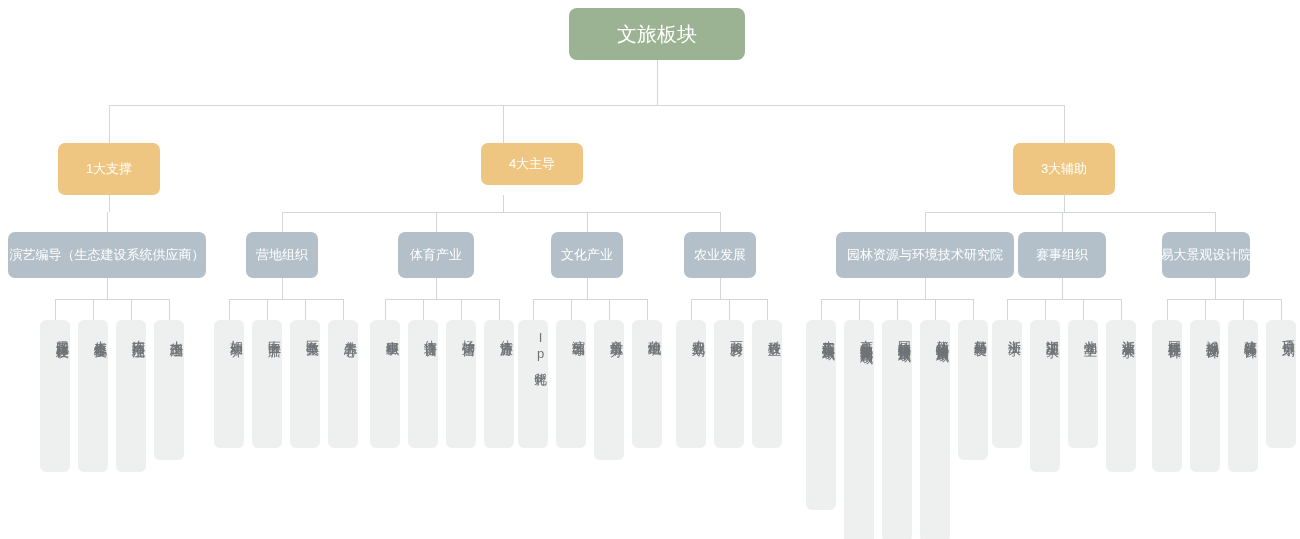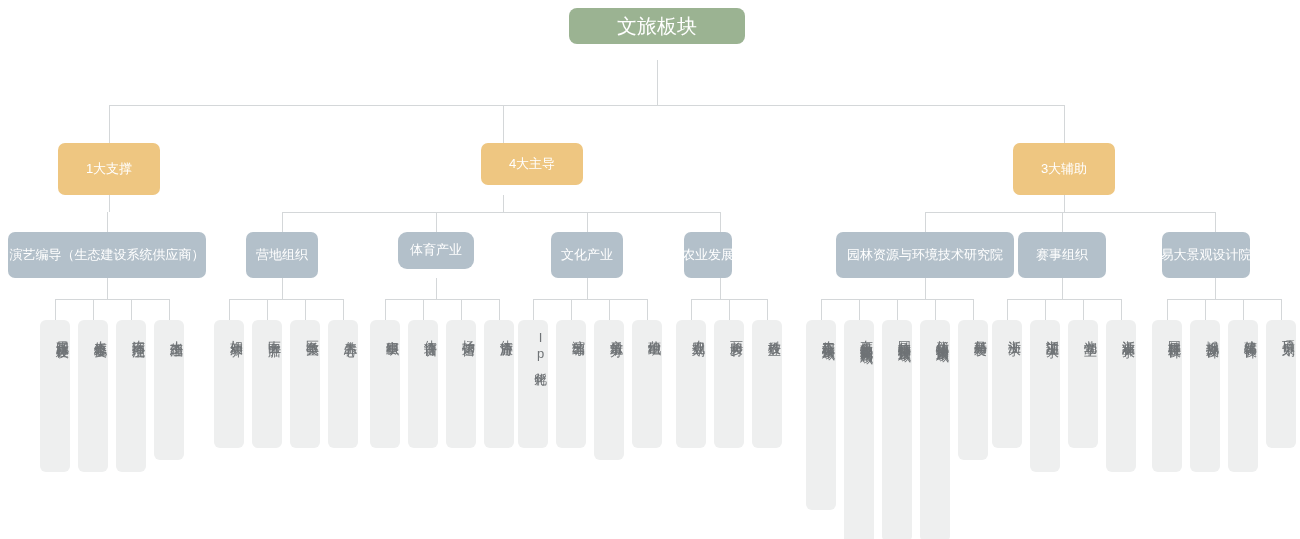--- a/index.html
+++ b/index.html
@@ -124,44 +124,44 @@
       <div class="conn v" style="left: 1121px; top: 299px; height: 21px;"></div>
       <div class="conn v" style="left: 1215px; top: 212px; height: 20px;"></div>
       <div class="conn v" style="left: 1215px; top: 278px; height: 21px;"></div>
       <div class="conn h" style="left: 1167px; top: 299px; width: 114px;"></div>
       <div class="conn v" style="left: 1167px; top: 299px; height: 21px;"></div>
       <div class="conn v" style="left: 1205px; top: 299px; height: 21px;"></div>
       <div class="conn v" style="left: 1243px; top: 299px; height: 21px;"></div>
       <div class="conn v" style="left: 1281px; top: 299px; height: 21px;"></div>
     </div>
   <div id="nodes">
-      <div class="node root" style="left: 569px; top: 8px; width: 176px; height: 36px;">文旅板块</div>
+      <div class="node root" style="left: 569px; top: 8px; width: 176px; height: 52px;">文旅板块</div>
       <div class="node lvl2" style="left: 58px; top: 143px; width: 102px; height: 52px;">1大支撑</div>
       <div class="node lvl3" style="left: 8px; top: 232px; width: 198px; height: 46px;">演艺编导（生态建设系统供应商）</div>
       <div class="node leaf" style="left: 40px; top: 320px; width: 30px; height: 152px;">景观园林建设</div>
       <div class="node leaf" style="left: 78px; top: 320px; width: 30px; height: 152px;">生态系统修复</div>
       <div class="node leaf" style="left: 116px; top: 320px; width: 30px; height: 152px;">农污环境治理</div>
       <div class="node leaf" style="left: 154px; top: 320px; width: 30px; height: 140px;">水生态治理</div>
       <div class="node lvl2" style="left: 452px; top: 143px; width: 102px; height: 42px; margin-left: 29px;">4大主导</div>
       <div class="node lvl3" style="left: 246px; top: 232px; width: 72px; height: 46px;">营地组织</div>
       <div class="node leaf" style="left: 214px; top: 320px; width: 30px; height: 128px;">妇幼康养</div>
       <div class="node leaf" style="left: 252px; top: 320px; width: 30px; height: 128px;">中医养膳</div>
       <div class="node leaf" style="left: 290px; top: 320px; width: 30px; height: 128px;">医美微整</div>
       <div class="node leaf" style="left: 328px; top: 320px; width: 30px; height: 128px;">养生养心</div>
-      <div class="node lvl3" style="left: 398px; top: 232px; width: 76px; height: 37px; border-radius: 9px;">体育产业</div>
+      <div class="node lvl3" style="left: 398px; top: 232px; width: 76px; height: 46px;">体育产业</div>
       <div class="node leaf" style="left: 370px; top: 320px; width: 30px; height: 128px;">赛事组织</div>
       <div class="node leaf" style="left: 408px; top: 320px; width: 30px; height: 128px;">体育培训</div>
       <div class="node leaf" style="left: 446px; top: 320px; width: 30px; height: 128px;">场馆运营</div>
       <div class="node leaf" style="left: 484px; top: 320px; width: 30px; height: 128px;">体育旅游</div>
       <div class="node lvl3" style="left: 551px; top: 232px; width: 72px; height: 46px;">文化产业</div>
       <div class="node leaf" style="left: 518px; top: 320px; width: 30px; height: 128px;">Ip孵化</div>
       <div class="node leaf" style="left: 556px; top: 320px; width: 30px; height: 128px;">演艺编导</div>
       <div class="node leaf" style="left: 594px; top: 320px; width: 30px; height: 140px;">音乐节组办</div>
       <div class="node leaf" style="left: 632px; top: 320px; width: 30px; height: 128px;">营地组织</div>
-      <div class="node lvl3" style="left: 684px; top: 232px; width: 48px; height: 46px; font-family: Liberation Serif, serif;">农业发展</div>
+      <div class="node lvl3" style="left: 684px; top: 232px; width: 72px; height: 46px; font-family: Liberation Serif, serif;">农业发展</div>
       <div class="node leaf" style="left: 676px; top: 320px; width: 30px; height: 128px;">农业规划</div>
       <div class="node leaf" style="left: 714px; top: 320px; width: 30px; height: 128px;">美丽乡村</div>
       <div class="node leaf" style="left: 752px; top: 320px; width: 30px; height: 128px;">科技农业</div>
       <div class="node lvl2" style="left: 1013px; top: 143px; width: 102px; height: 52px;">3大辅助</div>
       <div class="node lvl3" style="left: 836px; top: 232px; width: 178px; height: 46px;">园林资源与环境技术研究院</div>
       <div class="node leaf" style="left: 806px; top: 320px; width: 30px; height: 190px;">生态工程技术领域</div>
       <div class="node leaf" style="left: 844px; top: 320px; width: 30px; height: 236px;">有机废弃物资源化利用领域</div>
       <div class="node leaf" style="left: 882px; top: 320px; width: 30px; height: 222px;">园林植物育种技术领域</div>
       <div class="node leaf" style="left: 920px; top: 320px; width: 30px; height: 222px;">新优植物快繁技术领域</div>
       <div class="node leaf" style="left: 958px; top: 320px; width: 30px; height: 140px;">新品种研发</div>

